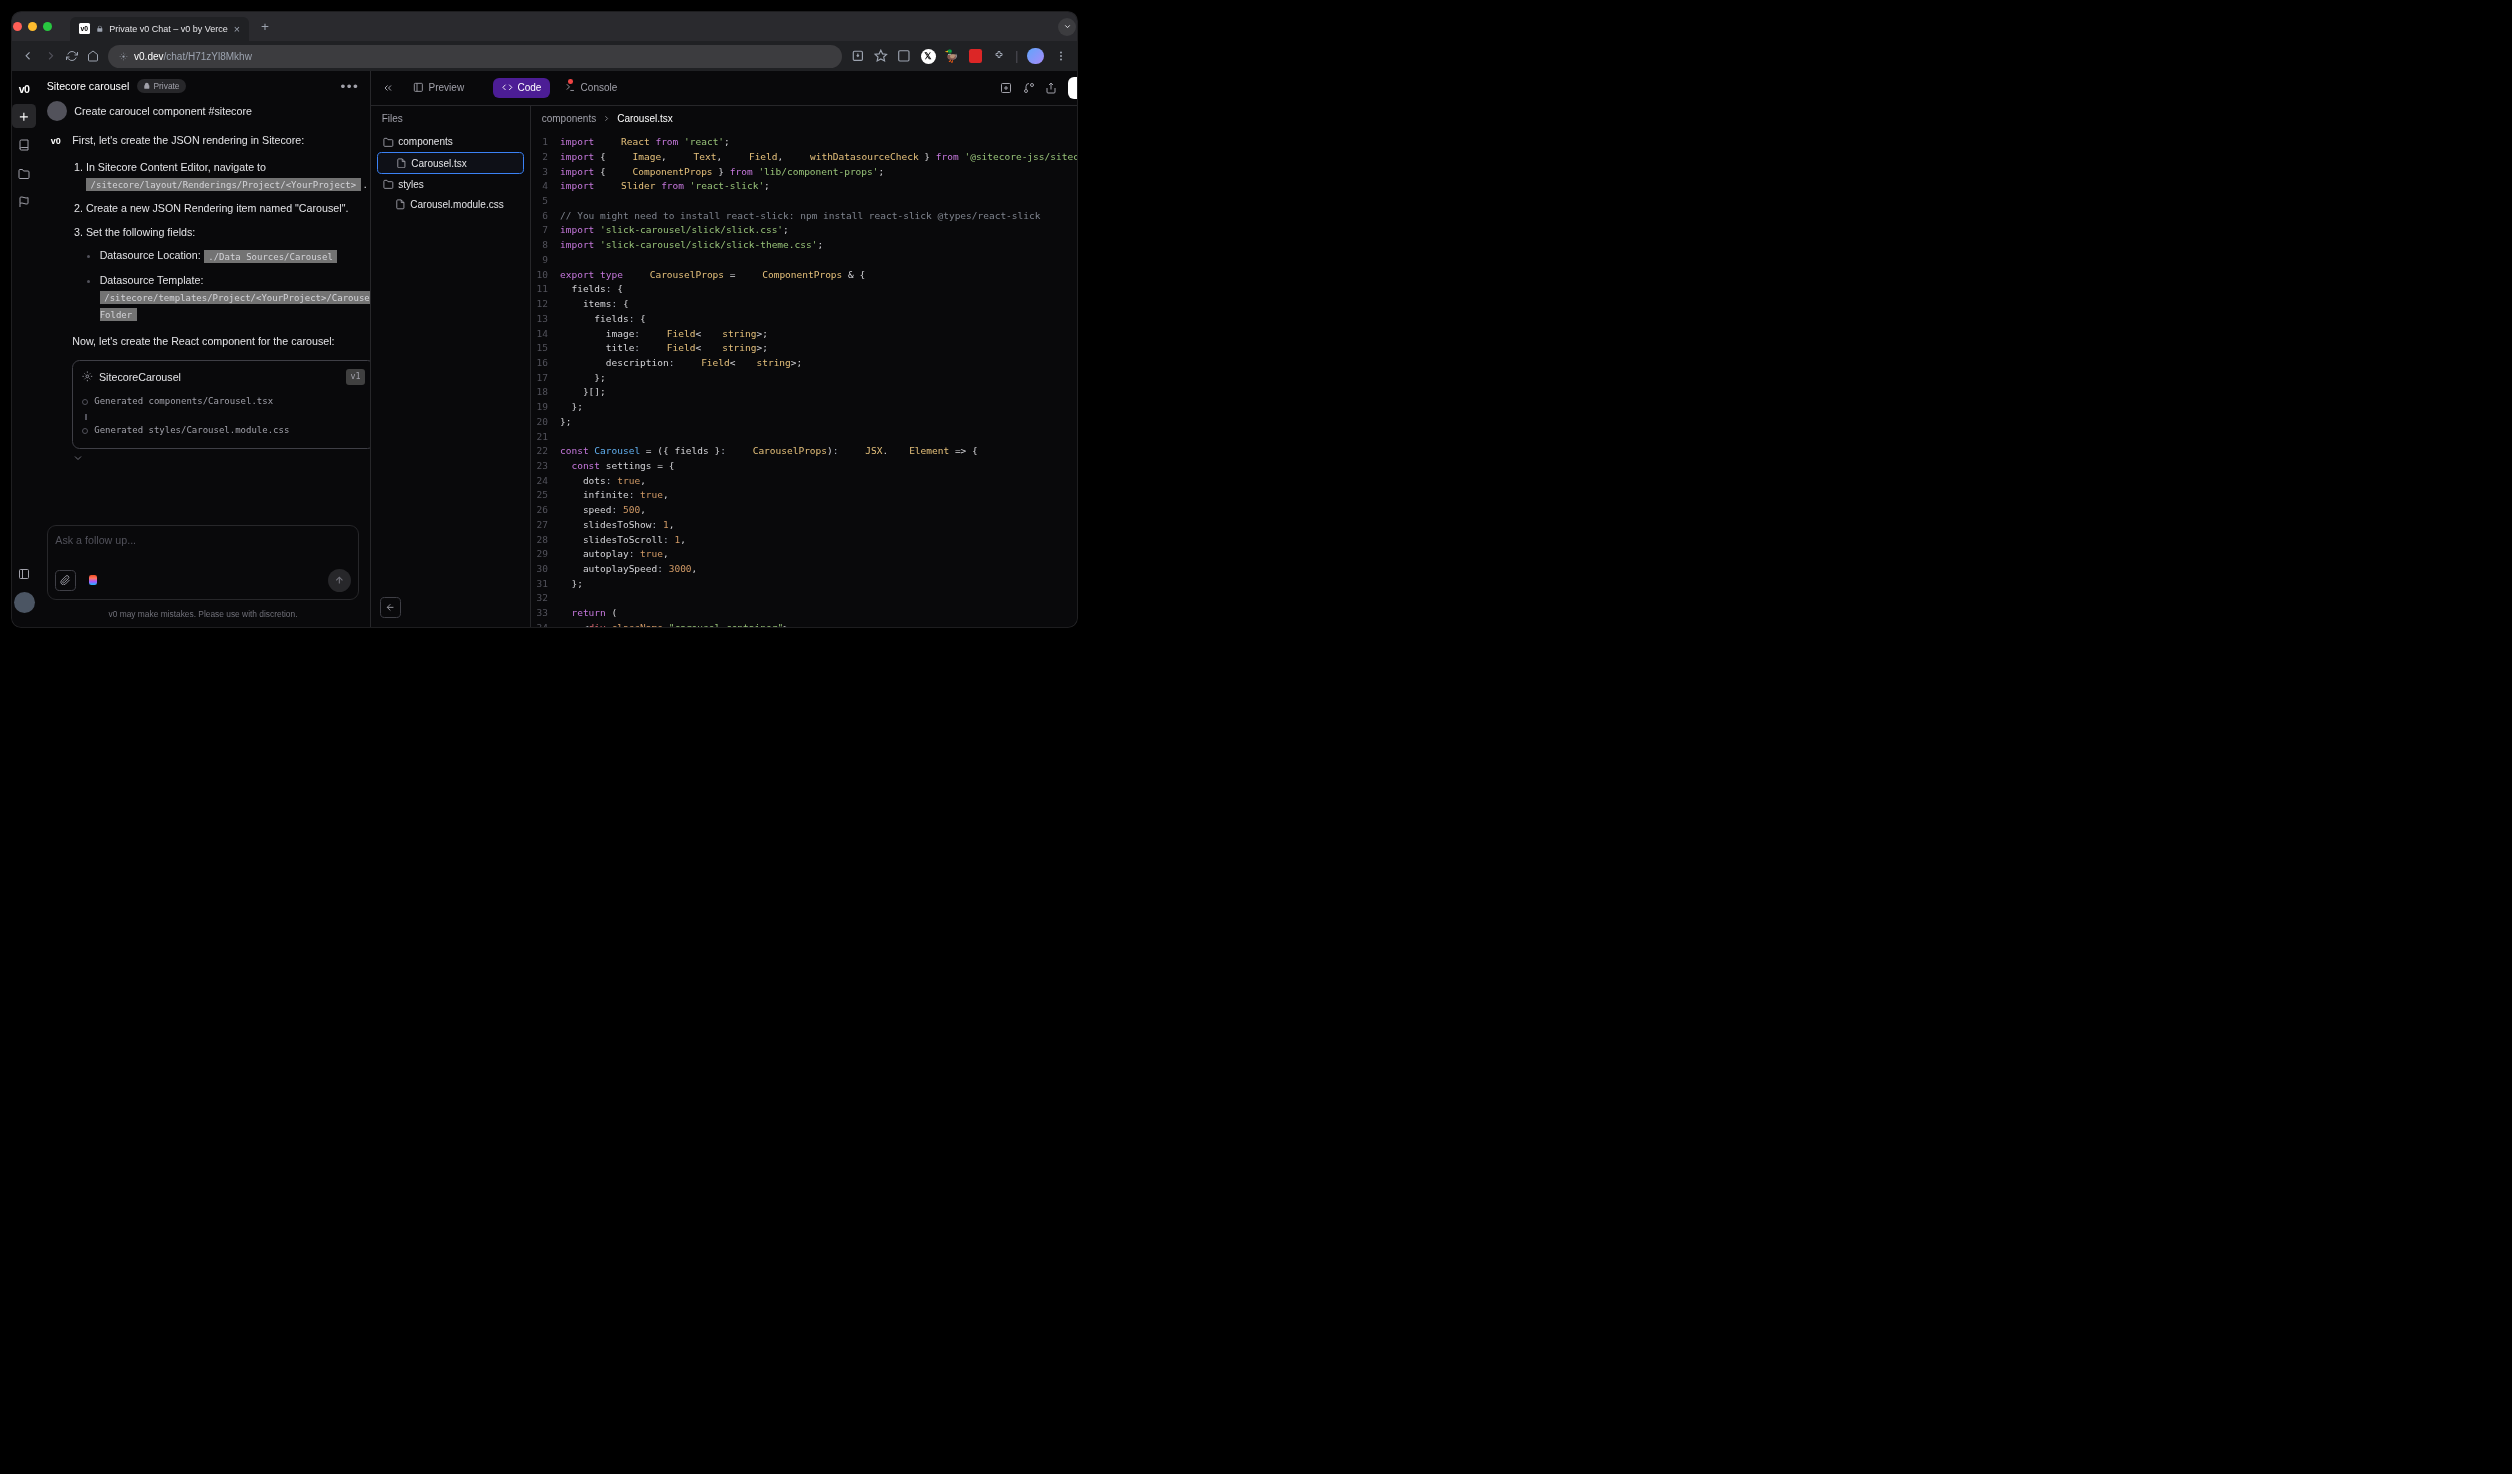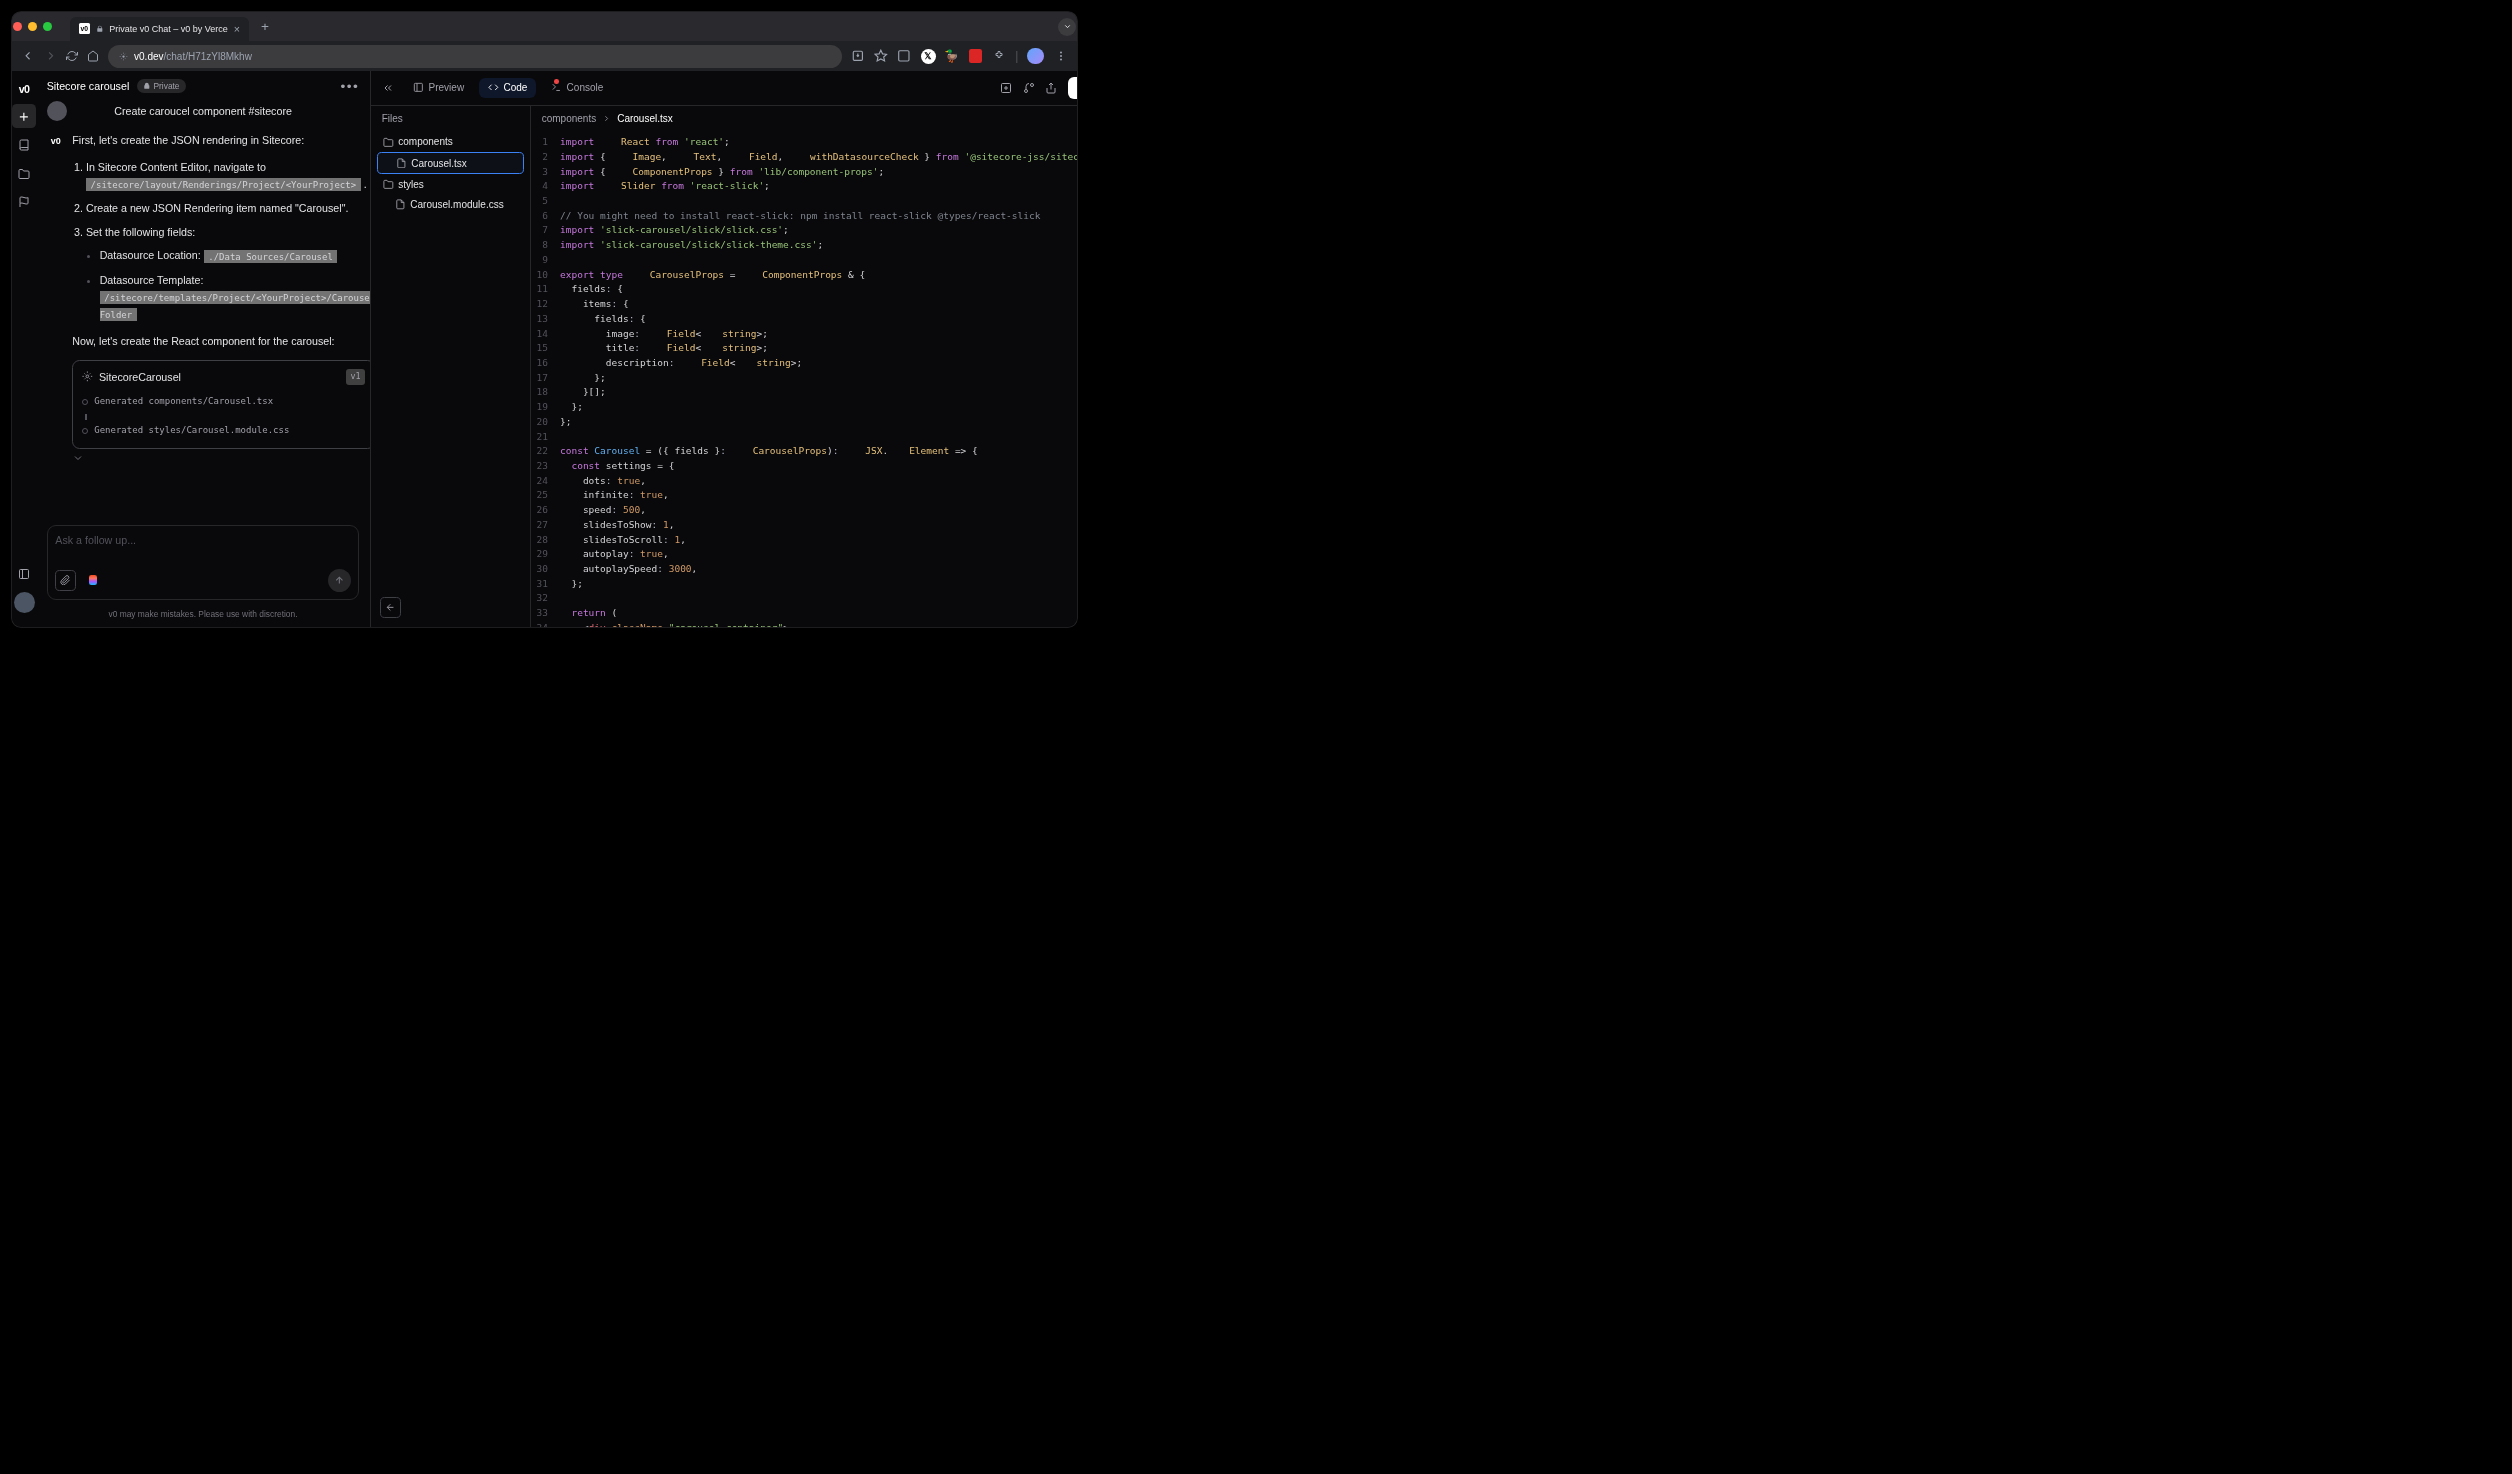--- a/index.html
+++ b/index.html
@@ -111,21 +111,21 @@
   display: inline-flex; align-items:center; gap:3px;
   background: #27272a; color:#a1a1aa;
   padding: 2.3px 6px; border-radius: 9px; font-size: 8.4px;
 }
 .chat-more-btn { margin-left: auto; color:#a1a1aa; cursor:pointer; font-size:13.7px; letter-spacing:1.5px;}
 .chat-scroll { flex:1; overflow-y:auto; padding: 0 10.7px;}
 .chat-scroll::-webkit-scrollbar { width: 4.6px; }
 .chat-scroll::-webkit-scrollbar-thumb { background:#3f3f46; border-radius:2.3px;}
 .user-msg { display:flex; align-items:center; gap:7.6px; margin-bottom:10.7px;}
 .user-avatar-sm { width:20px; height:20px; border-radius:50%; background:#52525b;}
-.user-text { font-size:10.7px; color:#e4e4e7;margin-left:40px;}
+.user-text { font-size:10.7px; color:#e4e4e7;}
 .assistant-msg { display:flex; gap:7.6px; margin-bottom:10.7px;}
 .assistant-logo { width:18px; height:18px; flex-shrink:0; font-weight:bold; font-size:9px; color:#fff; display:flex; align-items:center; justify-content:center;}
 .assistant-body { font-size:10.7px; line-height:1.55; color:#e4e4e7;}
 .assistant-body p { margin-bottom: 10.7px;}
 .assistant-body ol { padding-left: 13.7px; margin-bottom:10.7px;}
 .assistant-body li { margin-bottom: 7.6px;}
 .assistant-body ul { padding-left: 13.7px; list-style: disc;}
 .assistant-body ul li::marker { color:#52525b;}
 .inline-code {
   font-family: ui-monospace, "SF Mono", Menlo, monospace;
@@ -174,21 +174,21 @@
 .figma-icon { background: linear-gradient(180deg,#f24e1e 0%,#ff7262 33%,#a259ff 66%,#1abcfe 100%); width:7.6px; height:10.7px; border-radius:2.3px;}
 .send-btn { margin-left:auto; width:23px; height:23px; background:#27272a; border-radius:50%; display:flex; align-items:center; justify-content:center; cursor:pointer; color:#71717a;}
 .disclaimer { text-align:center; font-size:8.4px; color:#71717a; padding:4.6px 0 7.6px;}
 .right-panel { flex:1; display:flex; flex-direction:column;}
 .right-header {
   display:flex; align-items:center; padding: 6px 10.7px; gap:6px;
   border-bottom: 0.8px solid #27272a;
 }
 .header-collapse { color:#a1a1aa; cursor:pointer; margin-right:4.6px;}
 .tab-btn { display:flex; align-items:center; gap:4.6px; padding:4.6px 9px; border-radius:6px; font-size:10px; cursor:pointer; color:#a1a1aa;}
-.tab-btn.active { background:#0f172a; color:#fff;}
+.tab-btn.active { background:#4c1d95; color:#fff;margin-left:14px;}
 .console-dot { width:4.6px; height:4.6px; background:#ef4444; border-radius:50%;}
 .header-right { margin-left:auto; display:flex; align-items:center; gap:10.7px;}
 .header-icon-btn { color:#a1a1aa; cursor:pointer;}
 .deploy-btn {
   background:#fff; color:#000; border:none; padding:5.3px 10.7px;
   border-radius:6px; font-size:10px; font-weight:500; cursor:pointer;
   display:flex; align-items:center; gap:13px;
 }
 .editor-area { flex:1; display:flex; overflow:hidden; position:relative;}
 .file-explorer { width:160px; border-right:0.8px solid #27272a; display:flex; flex-direction:column;}

